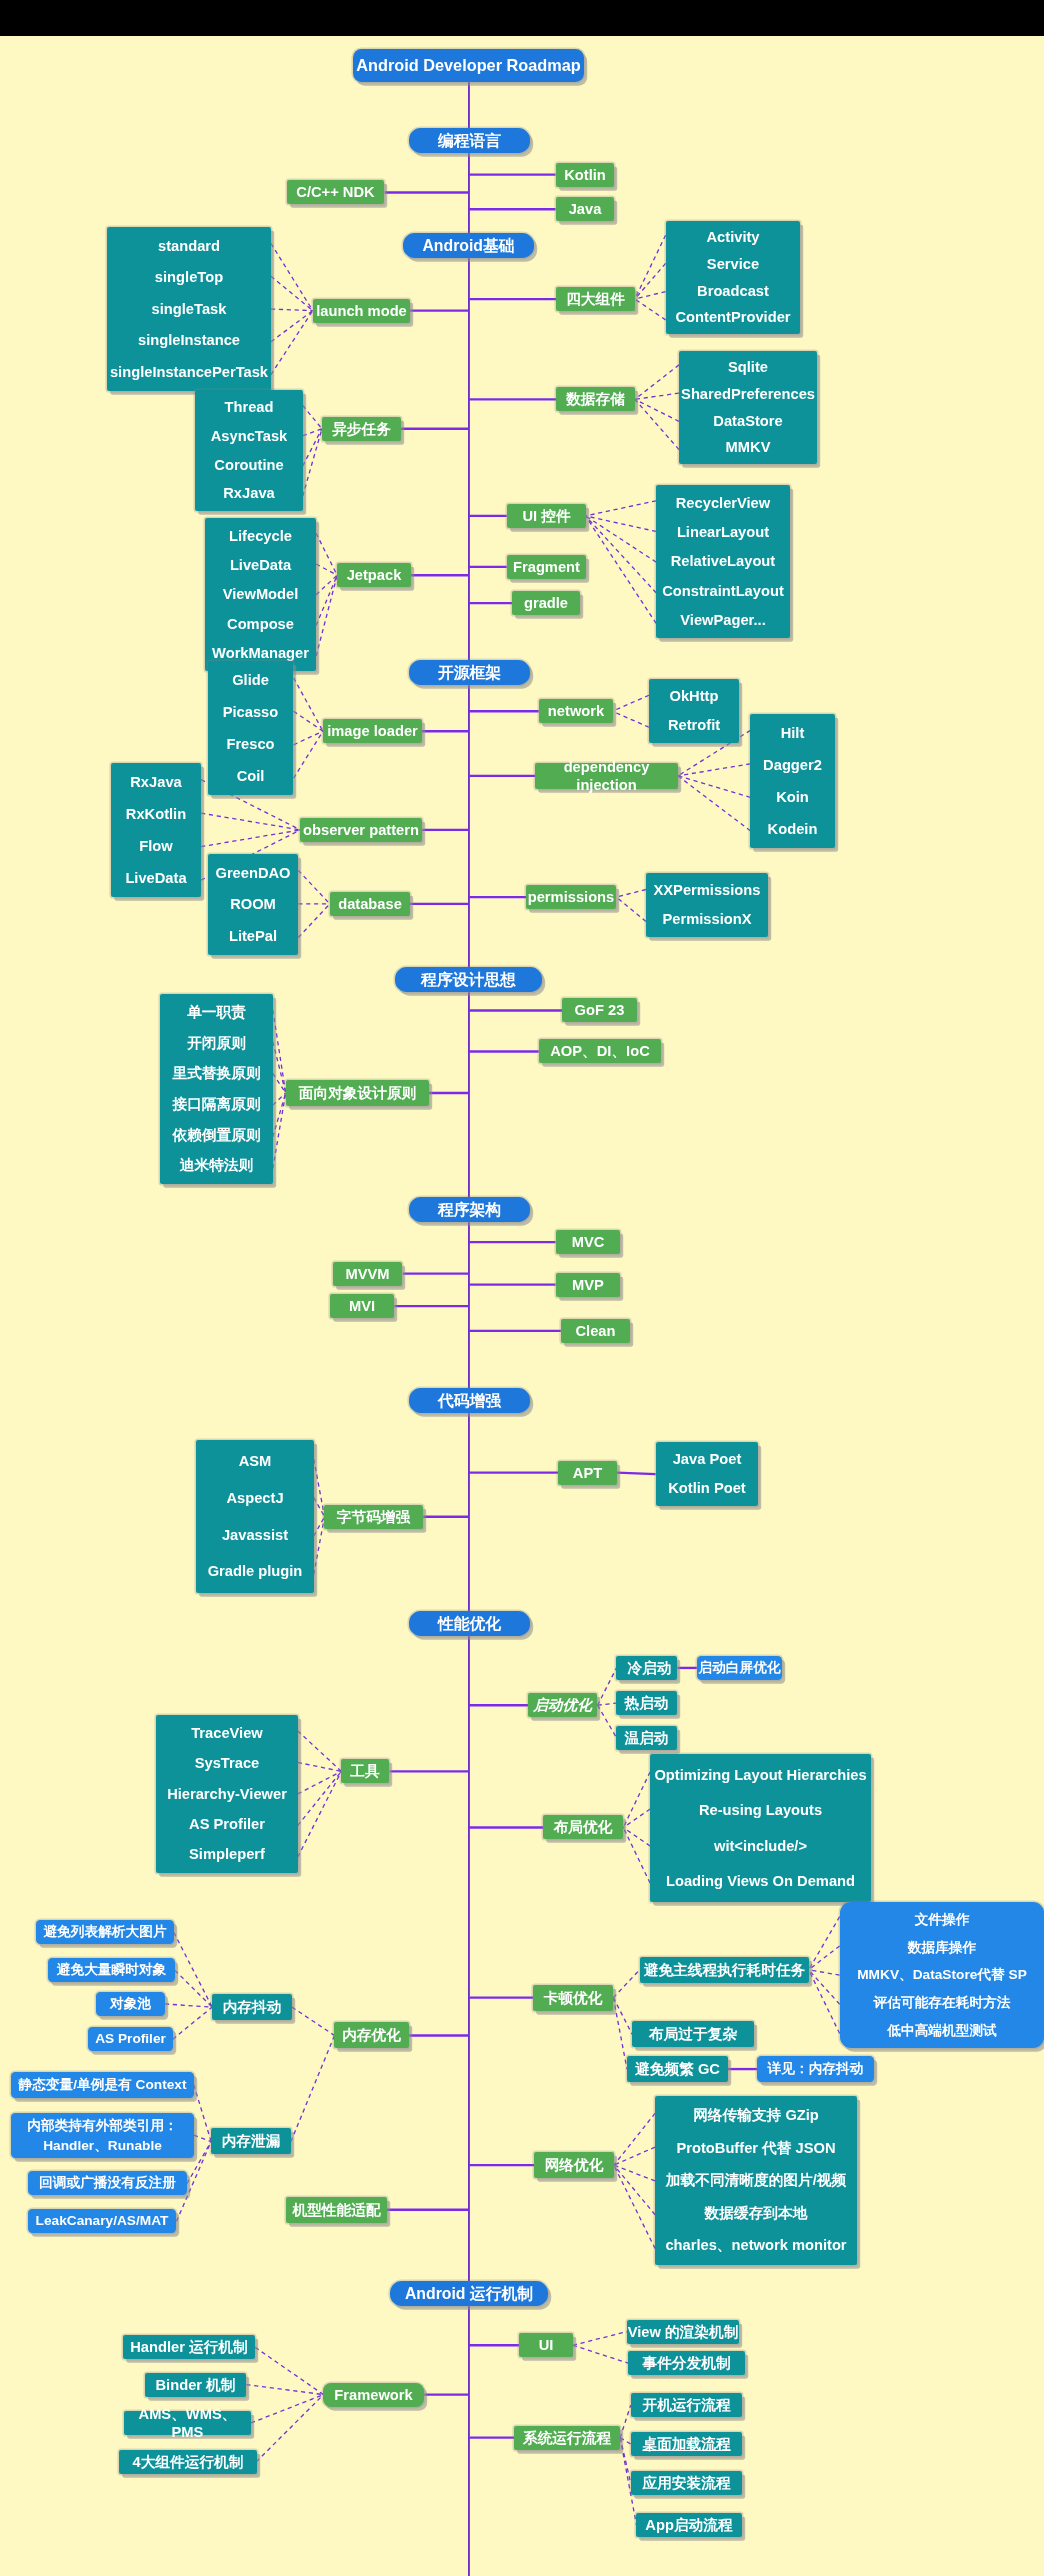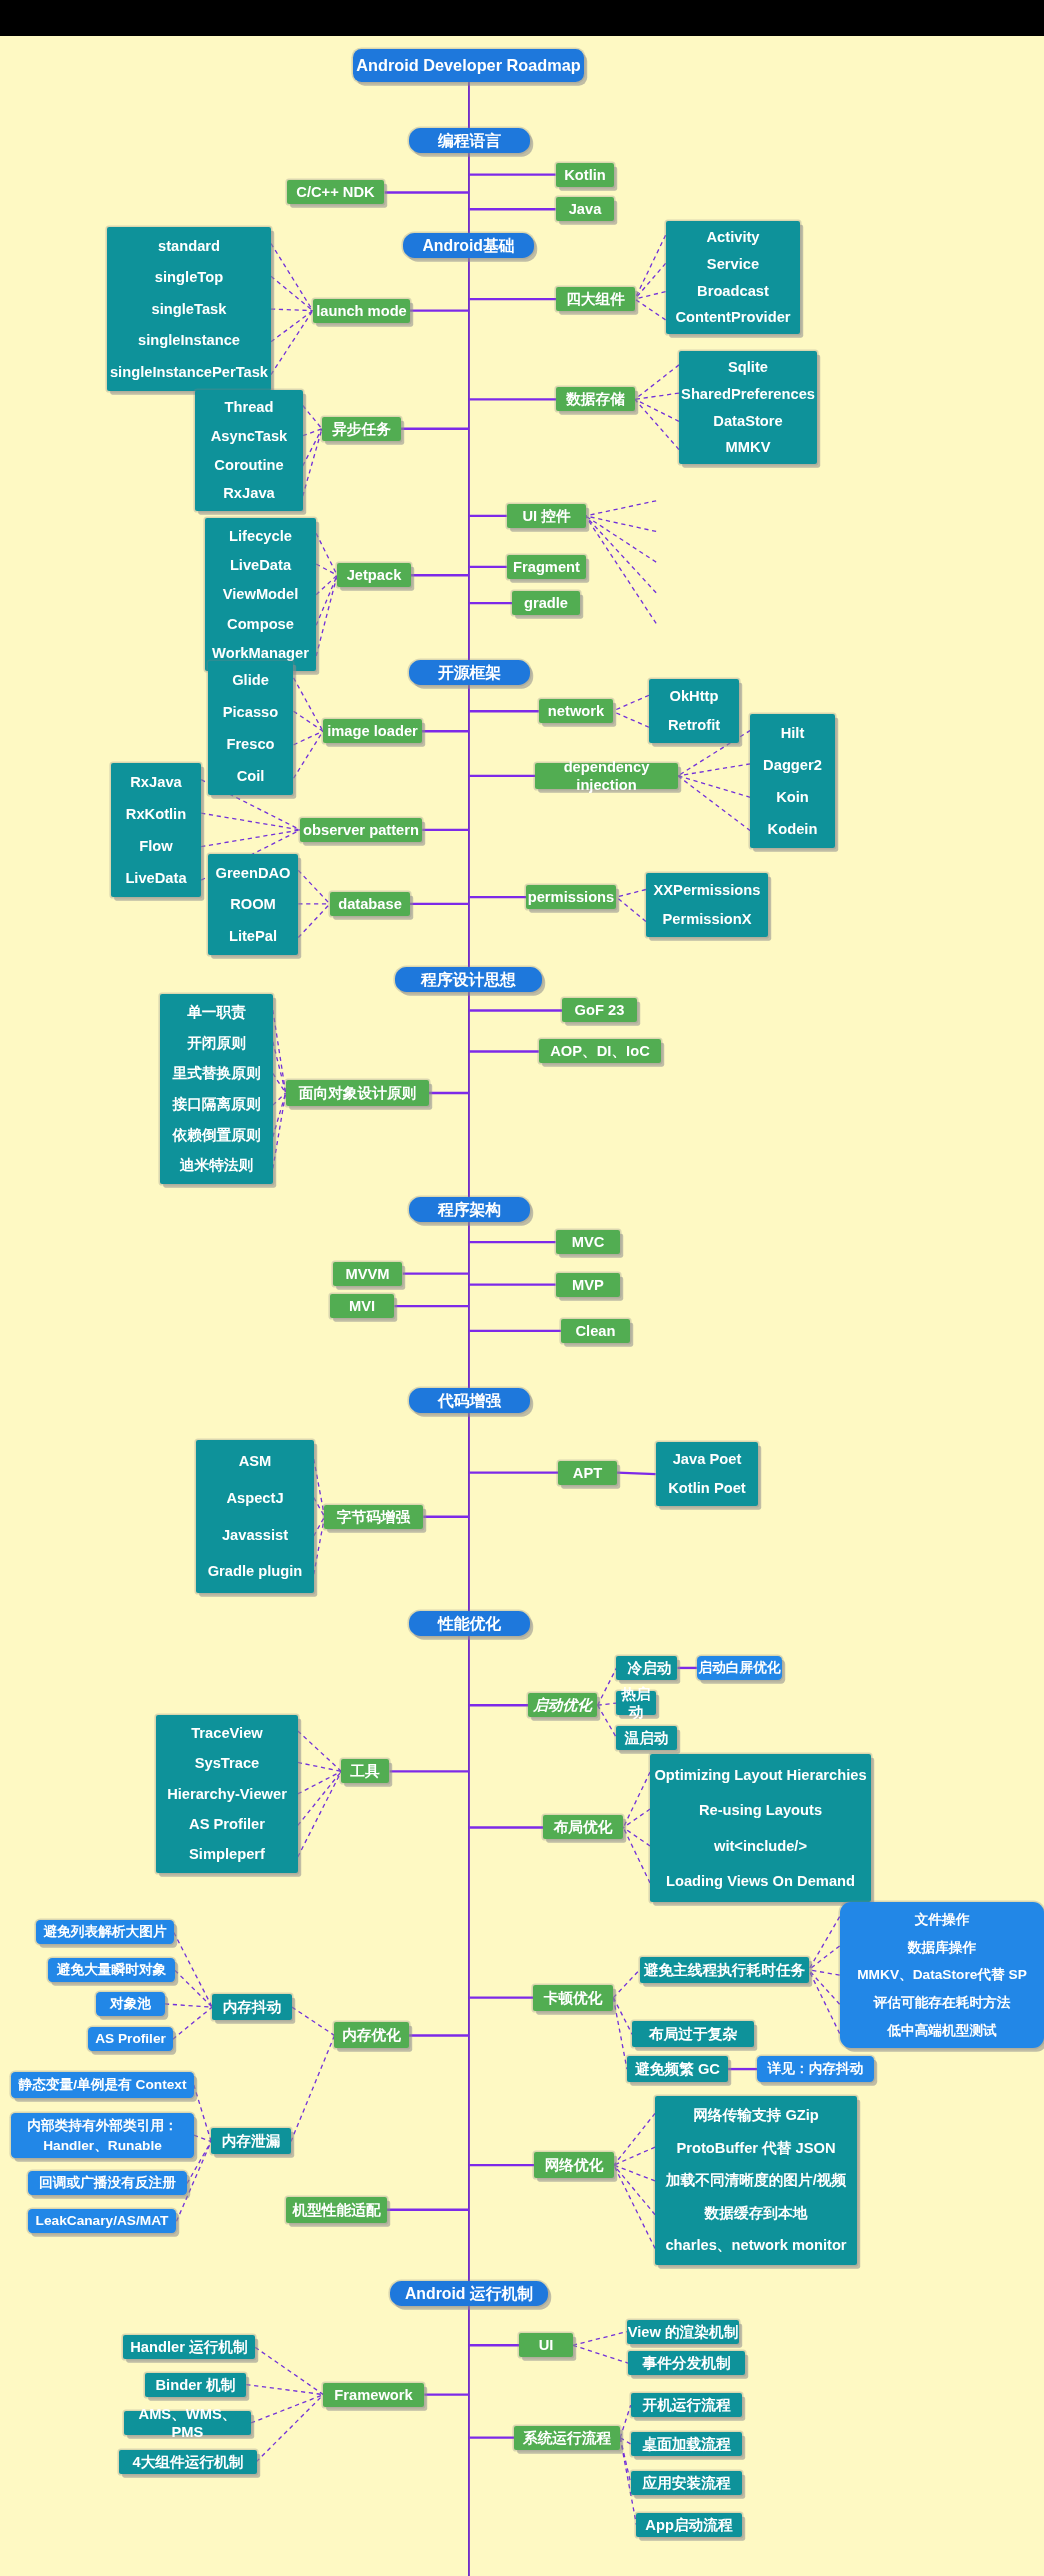--- a/index.html
+++ b/index.html
@@ -217,20 +217,27 @@
     </div>
     <div class="node teal grouped" style="left: 195px; top: 354px; width: 108px; height: 121px;">
       <span class="line">Thread</span>
       <span class="line">AsyncTask</span>
       <span class="line">Coroutine</span>
       <span class="line">RxJava</span>
     </div>
     <div class="node green" style="left: 507px; top: 468px; width: 79px; height: 24px;">
       <span>UI 控件</span>
     </div>
+    <div class="node teal grouped" style="left: 656px; top: 449px; width: 134px; height: 153px;">
+      <span class="line">RecyclerView</span>
+      <span class="line">LinearLayout</span>
+      <span class="line">RelativeLayout</span>
+      <span class="line">ConstraintLayout</span>
+      <span class="line">ViewPager...</span>
+    </div>
     <div class="node green" style="left: 337px; top: 527px; width: 74px; height: 24px;">
       <span>Jetpack</span>
     </div>
     <div class="node teal grouped" style="left: 205px; top: 482px; width: 111px; height: 153px;">
       <span class="line">Lifecycle</span>
       <span class="line">LiveData</span>
       <span class="line">ViewModel</span>
       <span class="line">Compose</span>
       <span class="line">WorkManager</span>
     </div>
@@ -354,21 +361,21 @@
     </div>
     <div class="node green" style="left: 528px; top: 1657px; width: 69px; height: 24px; font-style: italic;">
       <span>启动优化</span>
     </div>
     <div class="node teal" style="left: 616px; top: 1620px; width: 61px; height: 24px; padding-left: 6px;">
       <span>冷启动</span>
     </div>
     <div class="node blue" style="left: 697px; top: 1620px; width: 85px; height: 24px;">
       <span>启动白屏优化</span>
     </div>
-    <div class="node teal" style="left: 616px; top: 1655px; width: 40px; height: 24px;">
+    <div class="node teal" style="left: 616px; top: 1655px; width: 61px; height: 24px;">
       <span>热启动</span>
     </div>
     <div class="node teal" style="left: 616px; top: 1690px; width: 61px; height: 24px;">
       <span>温启动</span>
     </div>
     <div class="node green" style="left: 341px; top: 1723px; width: 48px; height: 24px;">
       <span>工具</span>
     </div>
     <div class="node teal grouped" style="left: 156px; top: 1679px; width: 142px; height: 158px;">
       <span class="line">TraceView</span>
@@ -460,21 +467,21 @@
     </div>
     <div class="node green" style="left: 519px; top: 2297px; width: 54px; height: 24px;">
       <span>UI</span>
     </div>
     <div class="node teal" style="left: 627px; top: 2284px; width: 112px; height: 24px;">
       <span>View 的渲染机制</span>
     </div>
     <div class="node teal" style="left: 628px; top: 2315px; width: 117px; height: 24px;">
       <span>事件分发机制</span>
     </div>
-    <div class="node green" style="left: 323px; top: 2347px; width: 101px; height: 24px;">
+    <div class="node green" style="left: 323px; top: 2347px; width: 101px; height: 24px; border-radius: 8px;">
       <span>Framework</span>
     </div>
     <div class="node teal" style="left: 123px; top: 2299px; width: 132px; height: 24px;">
       <span>Handler 运行机制</span>
     </div>
     <div class="node teal" style="left: 145px; top: 2337px; width: 101px; height: 24px;">
       <span>Binder 机制</span>
     </div>
     <div class="node teal" style="left: 124px; top: 2375px; width: 127px; height: 24px;">
       <span>AMS、WMS、PMS</span>

